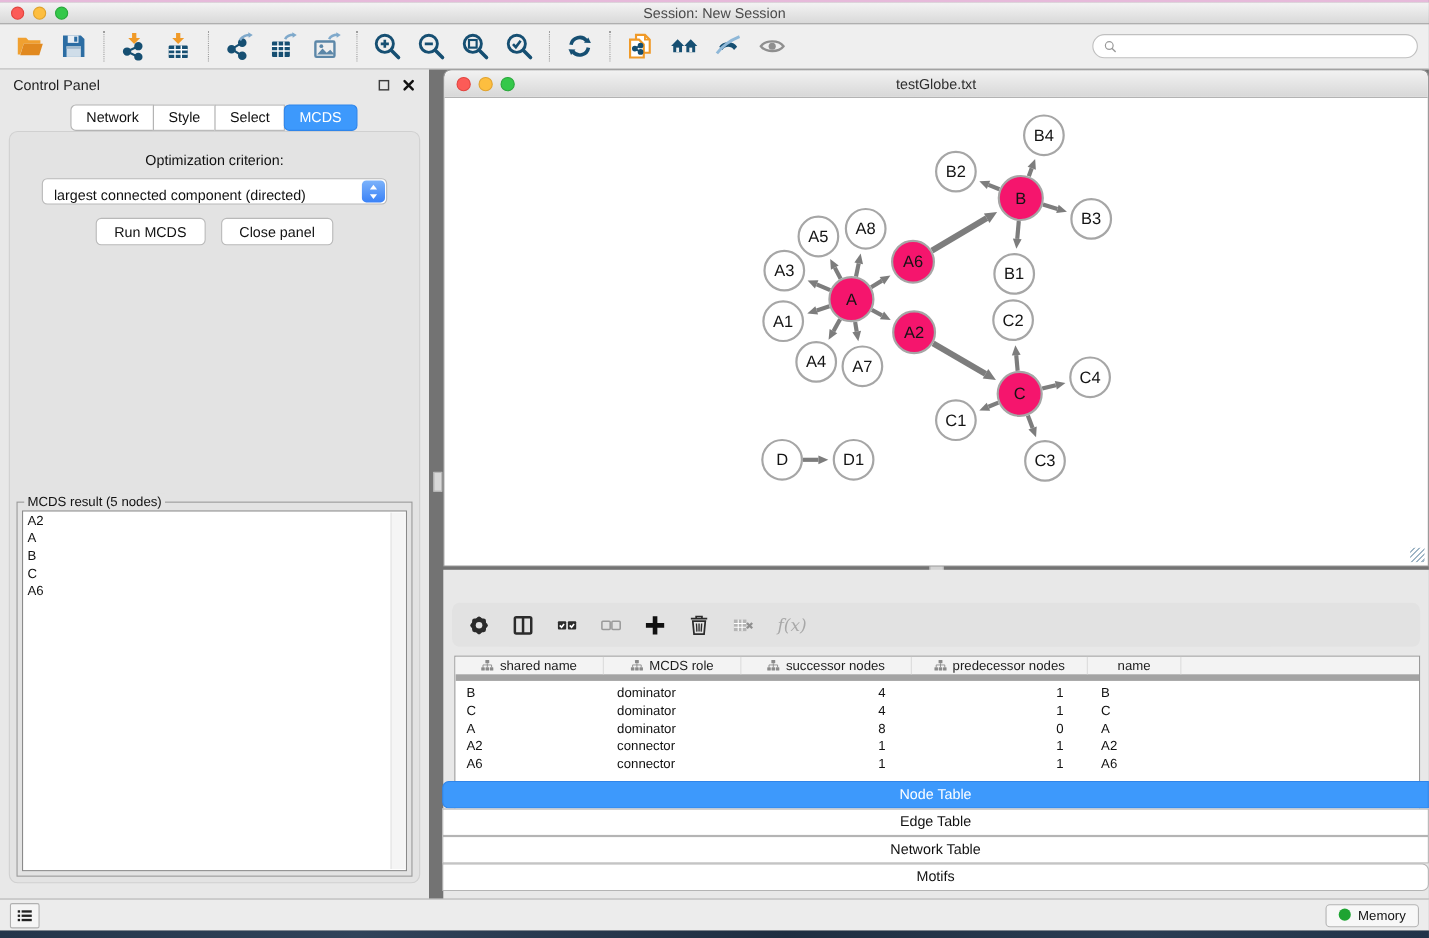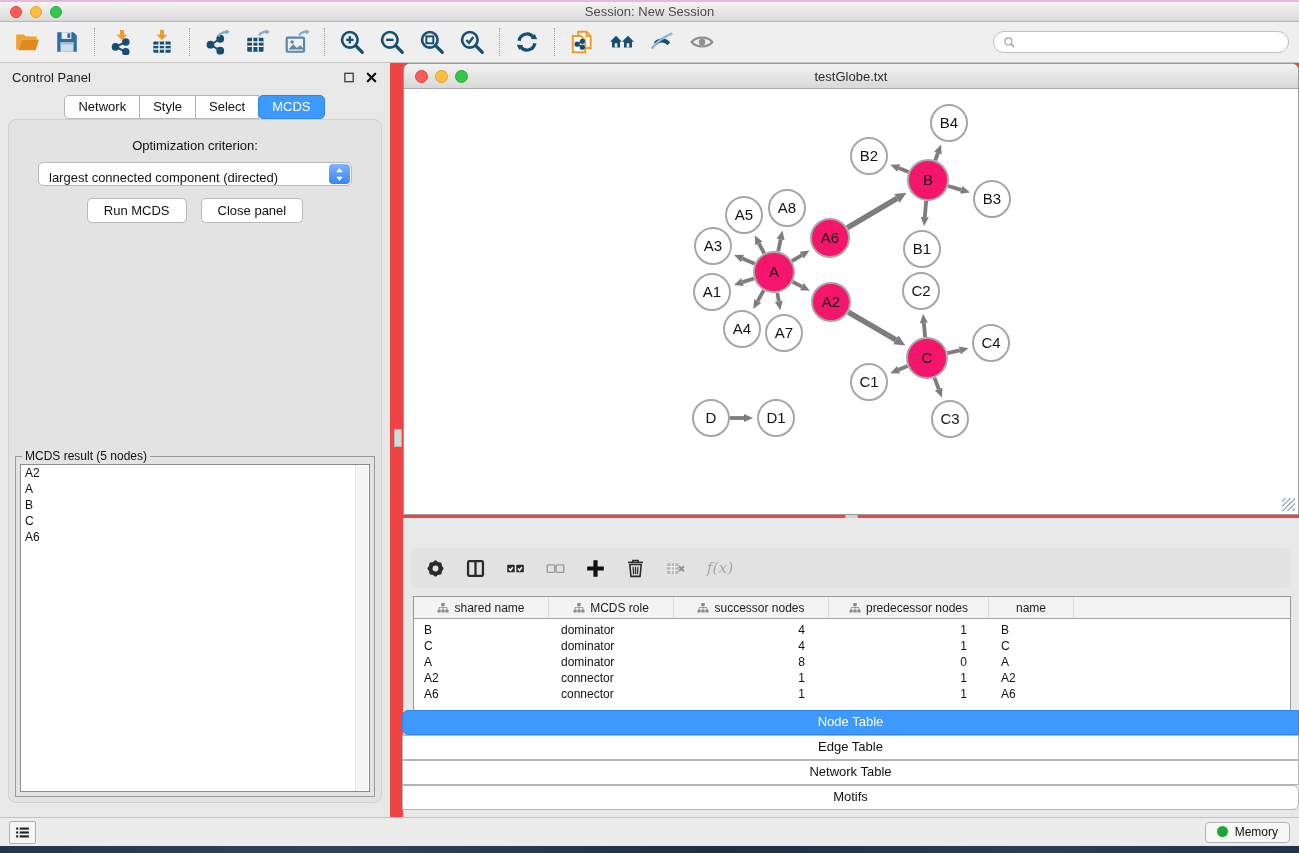--- a/index.html
+++ b/index.html
@@ -1,19 +1,19 @@
 <!DOCTYPE html>
 <html><head>
 <meta charset="utf-8">
 <style>
   * { box-sizing: border-box; margin: 0; padding: 0; }
   html,body { width:1299px; height:853px; }
   body { font-family:"Liberation Sans", sans-serif; background:#e8e8e8; overflow:hidden; }
   svg { display:block; }
-  #screen { position:relative; width:1299px; height:853px; background:#ef4444; }
+  #screen { position:relative; width:1299px; height:853px; background:#737373; }
 
   
   .titlebar { position:absolute; left:0; top:0; width:1299px; height:22px;
     background:linear-gradient(#f4f4f4,#d9d9d9); border-top:2px solid #e6bada;
     border-bottom:1px solid #b5b5b5; display:flex; align-items:center; justify-content:center;
     font-size:13px; color:#4a4a4a; }
   .lights { position:absolute; left:10px; top:4px; display:flex; gap:8px; }
   .light { width:12px; height:12px; border-radius:50%; display:inline-block; }
   .light.red { background:#fc5b57; border:1px solid #e2443f; }
   .light.yellow { background:#fdbe3f; border:1px solid #e0a32e; }
@@ -84,21 +84,21 @@
 
   
   .table-panel { position:absolute; left:403px; top:518px; width:896px; height:299px; background:#e8e8e8; }
   .tp-toolbar { position:absolute; left:8px; right:8px; top:30px; height:40px; background:#e2e2e2;
     border-radius:7px; display:flex; align-items:center; gap:19px; padding:0 14px; }
   .tpt-btn { background:none; border:none; cursor:pointer; padding:0; display:flex; align-items:center; }
   .tpt-btn svg { width:21px; height:21px; }
   .tpt-btn.wide svg { width:31px; height:22px; }
   .tp-table { position:absolute; left:10px; right:8px; top:78px; bottom:36px;
     background:#fff; border:1px solid #9a9a9a; overflow:hidden; }
-  .t-head { display:flex; height:22px; background:#f3f3f3; border-bottom:1px solid #a3a3a3;
+  .t-head { display:flex; height:22px; background:#f3f3f3; border-bottom:6px solid #a3a3a3;
     font-size:12px; color:#1c1c1c; align-items:stretch; }
   .t-col { display:flex; align-items:center; justify-content:center; gap:5px; border-right:1px solid #dcdcdc; }
   .t-col svg { width:12px; height:12px; }
   .t-col.filler { flex:1; border-right:none; }
   .t-body { padding-top:3px; }
   .t-row { display:flex; height:16px; align-items:center; font-size:12px; color:#111; }
   .t-cell { height:16px; line-height:16px; }
   .w0 { width:135px; } .w1 { width:125px; } .w2 { width:155px; } .w3 { width:160px; } .w4 { width:85px; }
   .c0 { padding-left:10px; } .c1 { padding-left:12px; }
   .c2 { text-align:right; padding-right:24px; } .c3 { text-align:right; padding-right:22px; }

